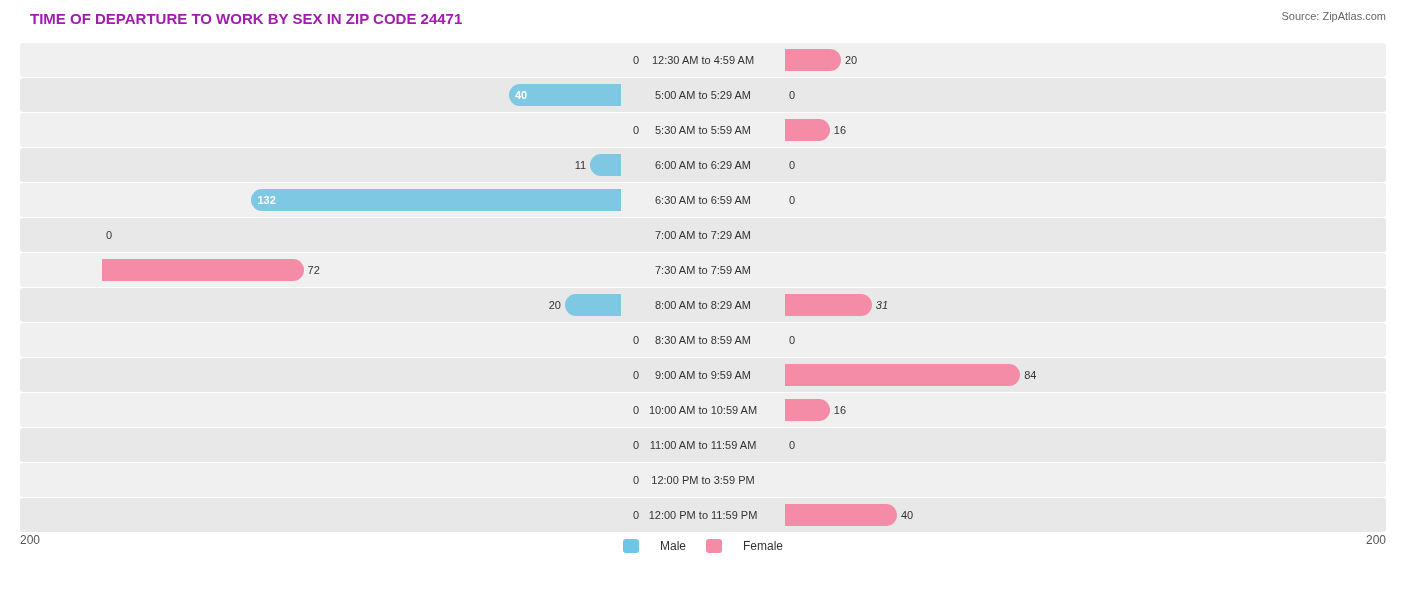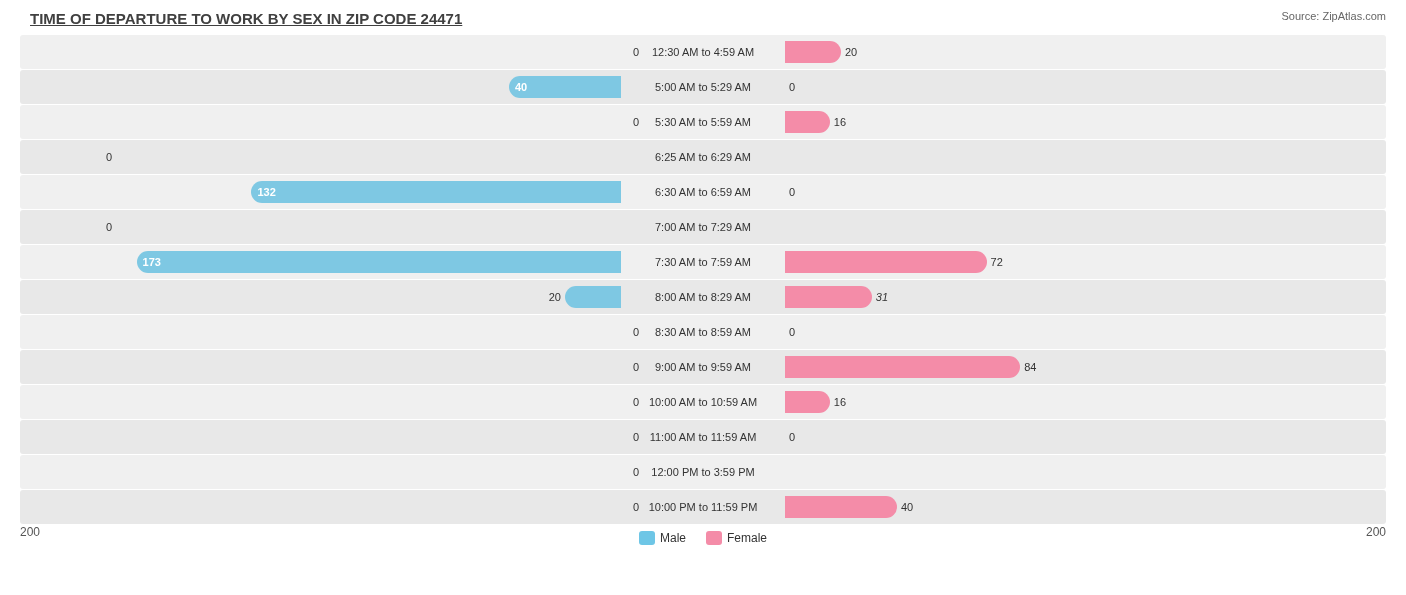--- a/index.html
+++ b/index.html
@@ -12,24 +12,23 @@
     }
     .chart-container {
       width: 1406px;
       height: 595px;
       padding: 10px 20px 40px 20px;
       position: relative;
     }
     .chart-title {
       font-size: 15px;
       font-weight: bold;
-      color: #404040;
-      margin-bottom: 8px;
+      color: #a21caf;
+      margin-bottom: 16px;
       padding-left: 10px;
-      text-decoration: underline;
     }
     .source-label {
       position: absolute;
       top: 10px;
       right: 20px;
       font-size: 11px;
       color: #666;
     }
     .chart-area {
       position: relative;
@@ -42,21 +41,21 @@
       justify-content: center;
       align-items: center;
       gap: 20px;
       margin-top: 6px;
       font-size: 12px;
       color: #333;
     }
     .legend-item {
       display: flex;
       align-items: center;
-      gap: 5px;
+      gap: 21px;
     }
     .legend-box {
       width: 16px;
       height: 14px;
       border-radius: 3px;
     }
     .rows-wrapper {
       position: relative;
       width: 100%;
     }
@@ -194,21 +193,26 @@
             <div class="female-side">
               <div class="bar-f" style="width: 44.8px;">
                 <span style="position: absolute; left: calc(100% + 4px); font-size: 11px; color: rgb(51, 51, 51); white-space: nowrap;">16</span>
               </div>
             </div>
           </div>
         </div>
         <div class="row-wrapper">
           <div class="row-bg odd"></div>
           <div class="row-content">
-            <div class="center-label">6:25 AM to 6:29 AM</div>
+            <div class="center-label">6:00 AM to 6:29 AM</div>
+            <div class="male-side">
+              <div class="bar-m" style="width: 30.8px;">
+                <span style="position: absolute; right: calc(100% + 4px); font-size: 11px; color: rgb(51, 51, 51); white-space: nowrap;">11</span>
+              </div>
+            </div>
             <div class="female-side">
               <div class="bar-f" style="width: 0px;">
                 <span style="position: absolute; left: 4px; font-size: 11px; color: rgb(51, 51, 51); white-space: nowrap;">0</span>
               </div>
             </div>
           </div>
         </div>
         <div class="row-wrapper">
           <div class="row-bg even"></div>
           <div class="row-content">
@@ -233,25 +237,20 @@
               <div class="bar-f" style="width: 0px;">
                 <span style="position: absolute; left: 4px; font-size: 11px; color: rgb(51, 51, 51); white-space: nowrap;">0</span>
               </div>
             </div>
           </div>
         </div>
         <div class="row-wrapper">
           <div class="row-bg even"></div>
           <div class="row-content">
             <div class="center-label">7:30 AM to 7:59 AM</div>
-            <div class="male-side">
-              <div class="bar-m" style="width: 484.4px;">
-                <span class="val-m-inside">173</span>
-              </div>
-            </div>
             <div class="female-side">
               <div class="bar-f" style="width: 201.6px;">
                 <span style="position: absolute; left: calc(100% + 4px); font-size: 11px; color: rgb(51, 51, 51); white-space: nowrap;">72</span>
               </div>
             </div>
           </div>
         </div>
         <div class="row-wrapper">
           <div class="row-bg odd"></div>
           <div class="row-content">
@@ -339,21 +338,21 @@
             <div class="male-side">
               <div class="bar-m" style="width: 0px;">
                 <span style="position: absolute; right: -18px; font-size: 11px; color: rgb(51, 51, 51); white-space: nowrap;">0</span>
               </div>
             </div>
           </div>
         </div>
         <div class="row-wrapper">
           <div class="row-bg odd"></div>
           <div class="row-content">
-            <div class="center-label">10:00 PM to 11:59 PM</div>
+            <div class="center-label">12:00 PM to 11:59 PM</div>
             <div class="male-side">
               <div class="bar-m" style="width: 0px;">
                 <span style="position: absolute; right: -18px; font-size: 11px; color: rgb(51, 51, 51); white-space: nowrap;">0</span>
               </div>
             </div>
             <div class="female-side">
               <div class="bar-f" style="width: 112px;">
                 <span style="position: absolute; left: calc(100% + 4px); font-size: 11px; color: rgb(51, 51, 51); white-space: nowrap;">40</span>
               </div>
             </div>

